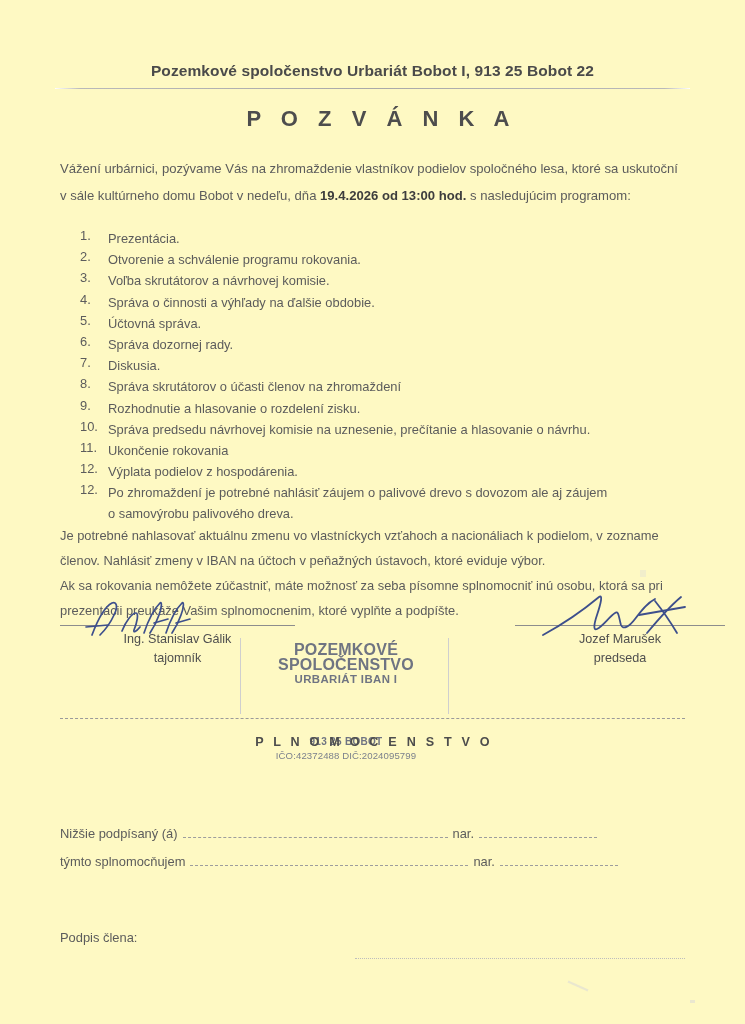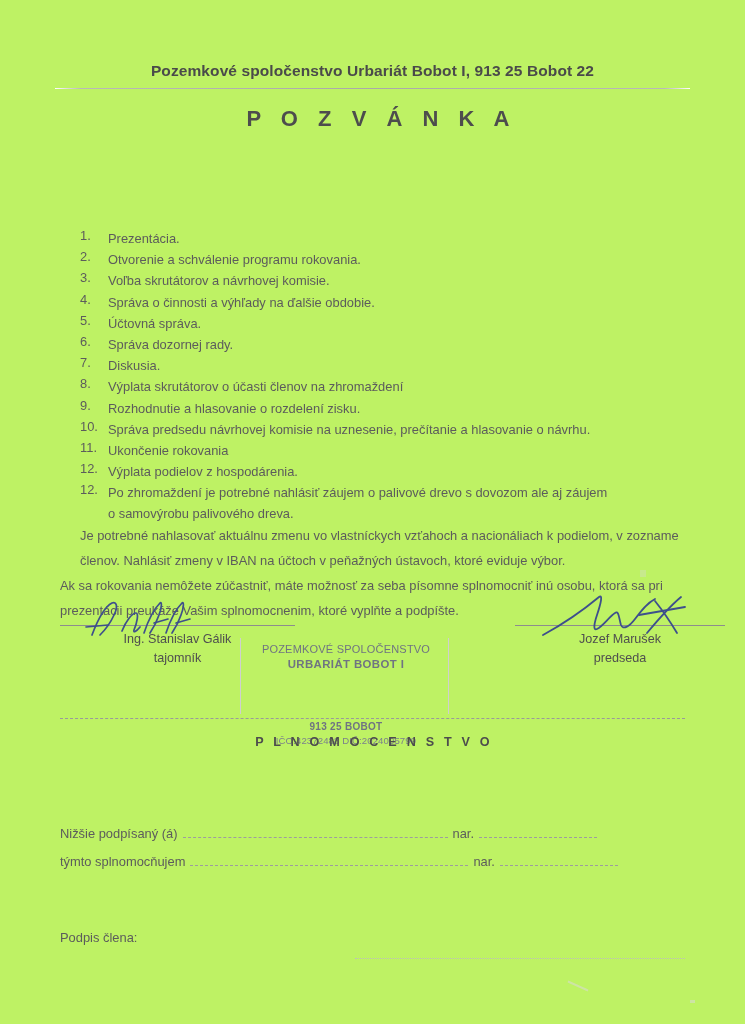--- a/index.html
+++ b/index.html
@@ -6,21 +6,21 @@
   html, body {
     margin: 0;
     padding: 0;
     background: #ffffff;
   }
   .page {
     position: relative;
     width: 745px;
     height: 1024px;
     margin: 0 auto;
-    background: #bef264;
+    background: #fef9c3;
     font-family: "Liberation Sans", sans-serif;
     color: #5a5a5a;
     overflow: hidden;
   }
 
   
   .org-title {
     position: absolute;
     left: 0;
     right: 0;
@@ -95,21 +95,21 @@
 
   
   .para {
     position: absolute;
     left: 60px;
     width: 625px;
     font-size: 12.9px;
     line-height: 25px;
     color: #5c5c5c;
   }
-  .para-notice { top: 523px; margin-left: 20px; }
+  .para-notice { top: 523px; }
   .para-proxy  { top: 573px; }
 
   
   .sig-block {
     position: absolute;
     left: 60px;
     top: 625px;
     width: 628px;
     height: 90px;
   }
@@ -141,22 +141,22 @@
   
   .stamp {
     position: absolute;
     left: 248px;
     top: 642px;
     width: 196px;
     text-align: center;
     color: #6f7482;
   }
   .stamp-l1 {
-    font-size: 11px;
-    font-weight: normal;
+    font-size: 16px;
+    font-weight: bold;
     letter-spacing: 0.2px;
     line-height: 15px;
   }
   .stamp-l2 {
     font-size: 11.4px;
     font-weight: bold;
     letter-spacing: 0.4px;
     line-height: 15px;
   }
   .stamp-l3 {
@@ -266,20 +266,23 @@
 </style>
 </head>
 <body>
 
 <div class="page">
 
   <div class="org-title">Pozemkové spoločenstvo Urbariát Bobot I, 913 25 Bobot 22</div>
   <div class="header-rule"></div>
   <div class="doc-title">P O Z V Á N K A</div>
 
+  <div class="intro">
+    <span>Vážení  urbárnici, pozývame Vás na zhromaždenie vlastníkov podielov spoločného lesa, ktoré sa uskutoční v sále kultúrneho domu Bobot v nedeľu, dňa </span><b>19.4.2026 od 13:00 hod.</b><span> s nasledujúcim programom:</span>
+  </div>
 
   <div class="agenda" id="agenda-list">
       <div class="agenda-item">
         <span class="agenda-num">1.</span>
         <span class="agenda-text">Prezentácia.</span>
       </div>
       <div class="agenda-item">
         <span class="agenda-num">2.</span>
         <span class="agenda-text">Otvorenie a schválenie programu rokovania.</span>
       </div>
@@ -298,21 +301,21 @@
       <div class="agenda-item">
         <span class="agenda-num">6.</span>
         <span class="agenda-text">Správa dozornej rady.</span>
       </div>
       <div class="agenda-item">
         <span class="agenda-num">7.</span>
         <span class="agenda-text">Diskusia.</span>
       </div>
       <div class="agenda-item">
         <span class="agenda-num">8.</span>
-        <span class="agenda-text">Výplata skrutátorov o účasti členov na zhromaždení</span>
+        <span class="agenda-text">Správa skrutátorov o účasti členov na zhromaždení</span>
       </div>
       <div class="agenda-item">
         <span class="agenda-num">9.</span>
         <span class="agenda-text">Rozhodnutie a hlasovanie o rozdelení zisku.</span>
       </div>
       <div class="agenda-item">
         <span class="agenda-num">10.</span>
         <span class="agenda-text">Správa predsedu návrhovej komisie na uznesenie, prečítanie a hlasovanie o návrhu.</span>
       </div>
       <div class="agenda-item">
@@ -365,21 +368,21 @@
         </g>
       </svg>
       <div class="sig-line"></div>
       <div class="sig-name">Jozef  Marušek</div>
       <div class="sig-role">predseda</div>
     </div>
   </div>
 
   <div class="stamp">
     <div class="stamp-l1">POZEMKOVÉ SPOLOČENSTVO</div>
-    <div class="stamp-l2">URBARIÁT BOBOT  I</div>
+    <div class="stamp-l2">URBARIÁT IBAN  I</div>
     <div class="stamp-l3">913 25  BOBOT</div>
     <div class="stamp-l4">IČO:42372488 DIČ:2024095799</div>
   </div>
 
   <div class="cut-line"></div>
 
   <div class="poa-title">P L N O M O C E N S T V O</div>
 
   <div class="poa-row poa-row-1">
     <span class="poa-label">Nižšie podpísaný (á)</span>

